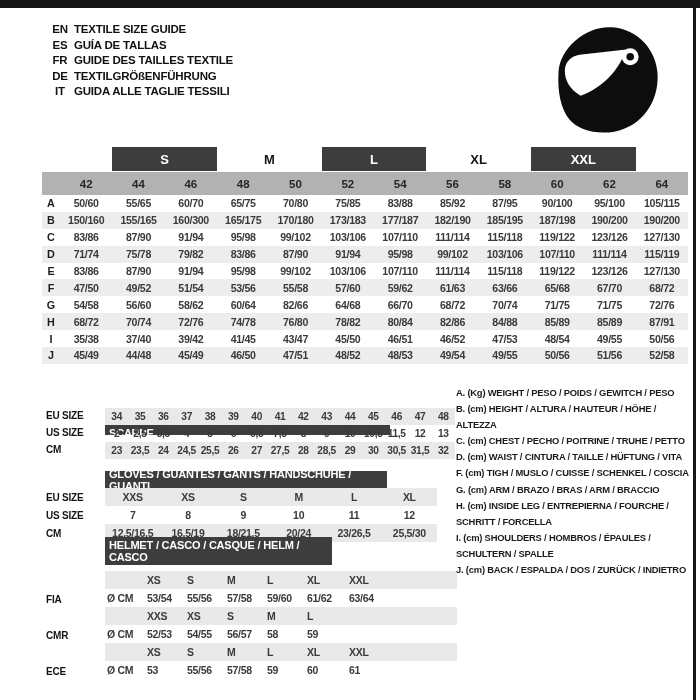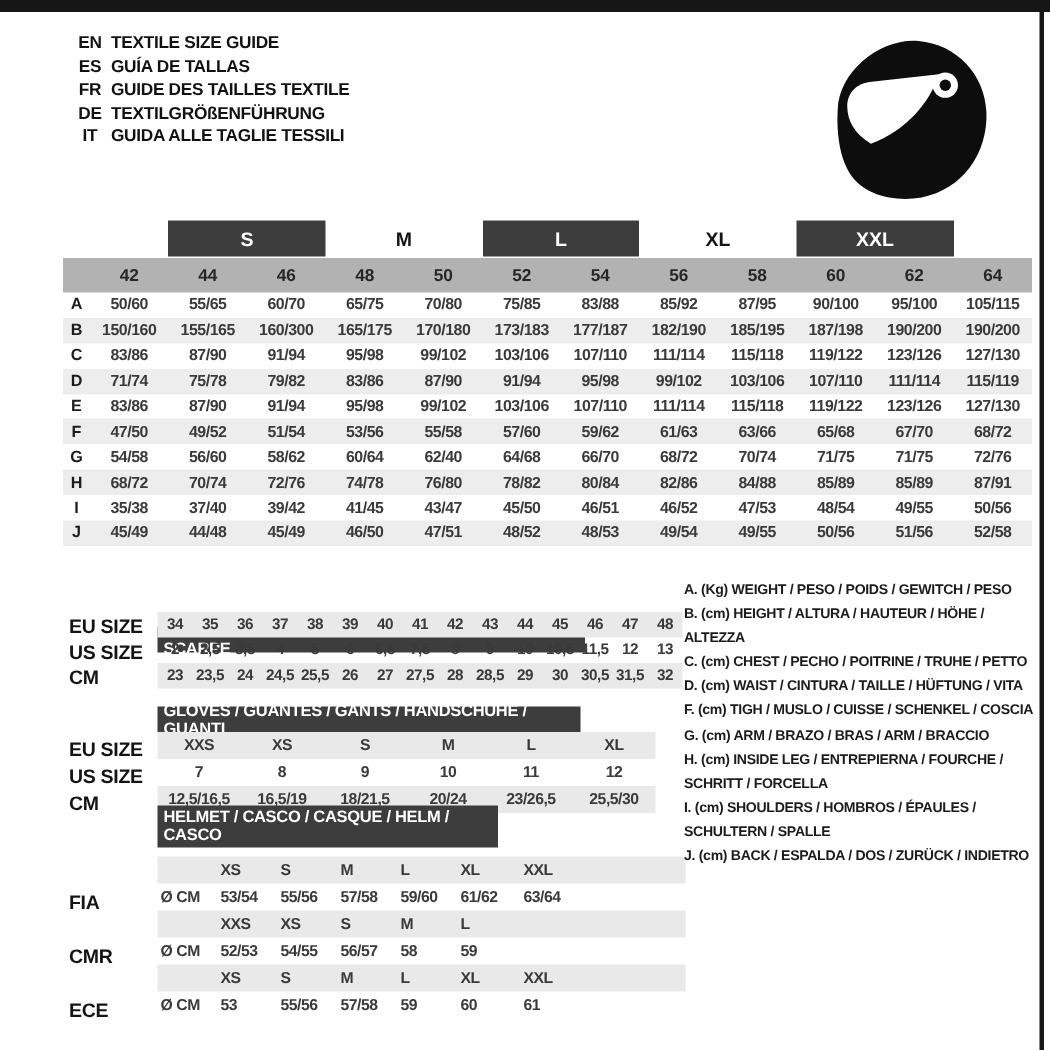--- a/index.html
+++ b/index.html
@@ -33,21 +33,21 @@
   .mt-row{height:16.9px;}
   .mt-row.stripe{background:#ededed;}
   .mt-letter{display:flex;align-items:center;justify-content:center;font-weight:bold;font-size:10.8px;color:#1d1d1d;}
   .mt-cell{display:flex;align-items:center;justify-content:center;font-weight:bold;font-size:10.6px;color:#3a3a3a;letter-spacing:-0.3px;}
 
   
   .sec-header{
     position:absolute;background:#3d3d3d;color:#fff;font-weight:bold;font-size:11px;
     display:flex;align-items:center;padding-left:4px;letter-spacing:-0.2px;box-sizing:border-box;
   }
-  .side-label{position:absolute;font-weight:bold;font-size:13px;color:#141414;letter-spacing:-0.2px;}
+  .side-label{position:absolute;font-weight:bold;font-size:10px;color:#141414;letter-spacing:-0.2px;}
   .cells-row{position:absolute;display:grid;}
   .cells-row.gray{background:#e9e9e9;}
   .cells-row .c{display:flex;align-items:center;justify-content:center;font-weight:bold;color:#3a3a3a;letter-spacing:-0.3px;}
   .shoes-row{left:105px;width:350px;height:17px;grid-template-columns:repeat(15,1fr);}
   .shoes-row .c{font-size:10.2px;}
   .gloves-row{left:105px;width:332px;height:18px;grid-template-columns:repeat(6,1fr);}
   .gloves-row .c{font-size:10.5px;}
   .hm-row{left:105px;width:352px;height:18px;grid-template-columns:36px 40px 40px 40px 40px 42px 54px 1fr;}
   .hm-row .c{font-size:10.5px;justify-content:flex-start;padding-left:6px;}
   .hm-row .c.unit{color:#3a3a3a;padding-left:2px;}
@@ -207,21 +207,21 @@
         <div class="mt-cell">65/68</div>
         <div class="mt-cell">67/70</div>
         <div class="mt-cell">68/72</div>
       </div>
       <div class="mt-grid mt-row">
         <div class="mt-letter">G</div>
         <div class="mt-cell">54/58</div>
         <div class="mt-cell">56/60</div>
         <div class="mt-cell">58/62</div>
         <div class="mt-cell">60/64</div>
-        <div class="mt-cell">62/40</div>
+        <div class="mt-cell">82/66</div>
         <div class="mt-cell">64/68</div>
         <div class="mt-cell">66/70</div>
         <div class="mt-cell">68/72</div>
         <div class="mt-cell">70/74</div>
         <div class="mt-cell">71/75</div>
         <div class="mt-cell">71/75</div>
         <div class="mt-cell">72/76</div>
       </div>
       <div class="mt-grid mt-row stripe">
         <div class="mt-letter">H</div>

